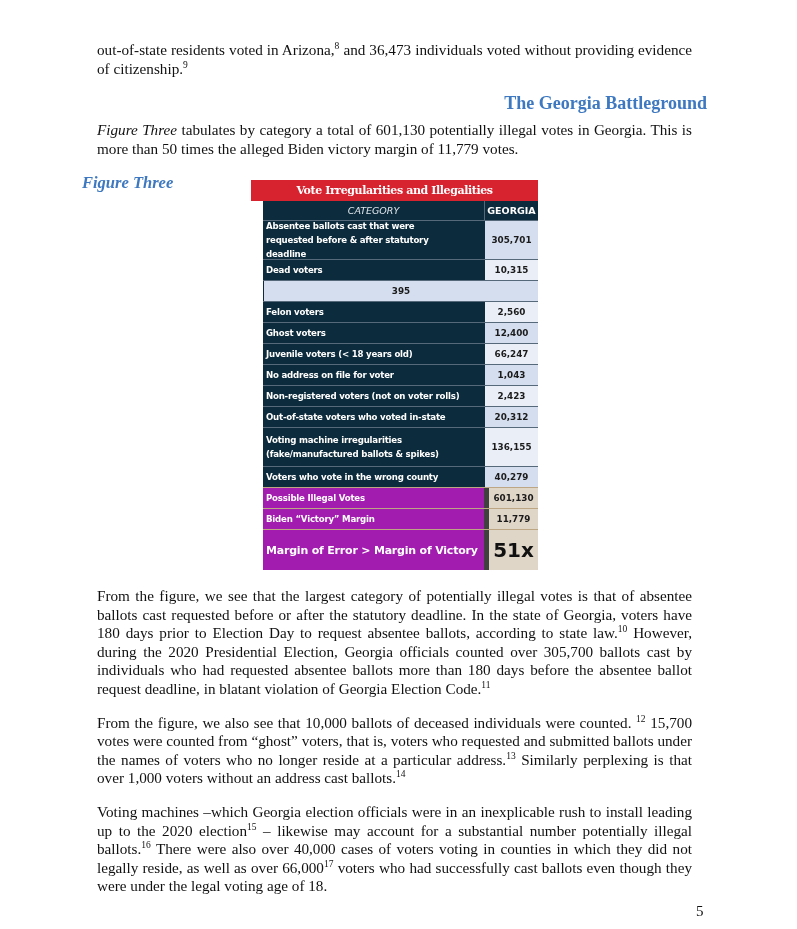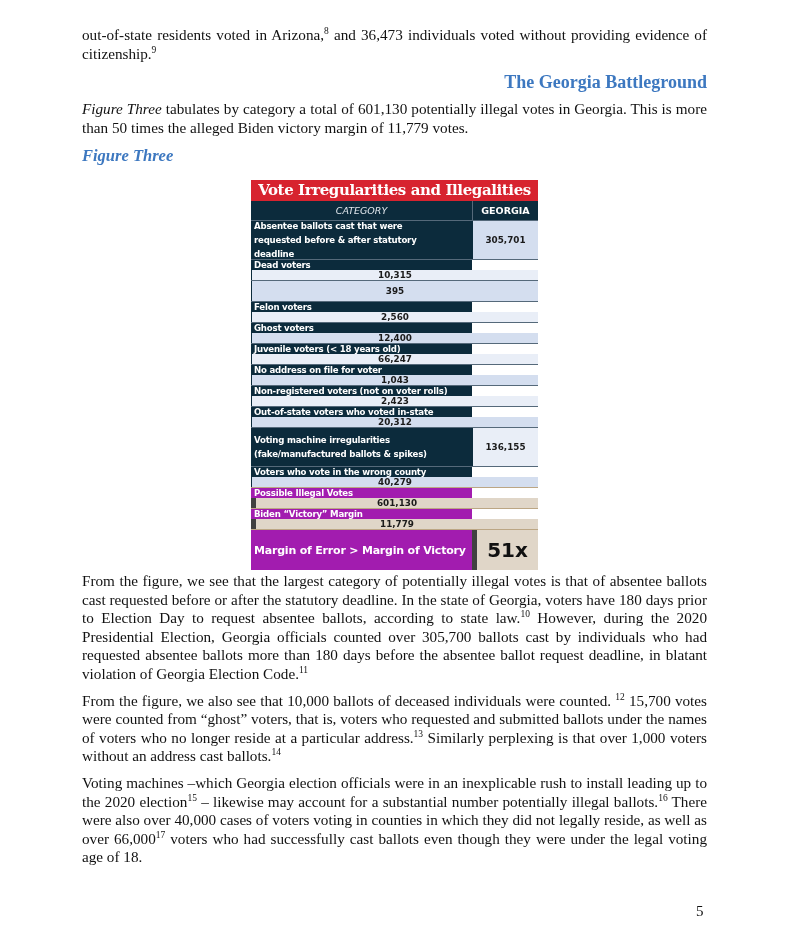--- a/index.html
+++ b/index.html
@@ -1,53 +1,53 @@
 <!DOCTYPE html>
 <html><head>
   <meta charset="utf-8">
   <style>
     html, body { margin: 0; padding: 0; background: #ffffff; }
     body { width: 797px; height: 929px; position: relative; overflow: hidden; }
     .page {
       position: absolute; left: 82px; top: 26px; width: 625px;
       font-family: "Liberation Serif", serif; font-size: 15.2px; line-height: 18.6px; color: #111;
     }
-    .para { margin: 0; text-align: justify; }
+    .para { margin: 15px; text-align: justify; }
     .para sup { font-size: 9.5px; line-height: 0; vertical-align: 6px; }
     .heading {
       margin: 9px 0 0 0; font-size: 18px; line-height: 20px; color: #3d78c0;
       font-family: "Liberation Serif", serif;
       text-align: right;
     }
     .intro { margin-top: 8px; }
     .fig-title {
       margin: 9px 0 0 0; font-style: italic; font-weight: bold; color: #3d78c0;
       font-size: 16.5px; line-height: 20px;
     }
     .table-wrap {
       position: absolute; left: 251px; top: 180px; width: 287px;
       font-family: "DejaVu Sans", sans-serif;
     }
     .tbl-title {
       background: #d7232f; color: #fff; height: 21px; line-height: 21px; text-align: center;
-      font-family: "DejaVu Serif", serif; font-weight: bold; font-size: 15px; letter-spacing: -0.4px;
+      font-family: "DejaVu Serif", serif; font-weight: bold; font-size: 11px; letter-spacing: -0.4px;
     }
-    .tbl-row { display: flex; border-top: 1px solid #55697a; }
+    .tbl-row { display: flex; border-top: 1px solid #55697a; margin-left: 12px; }
     .tbl-row .cat {
       width: 221px; background: #0c2b3c; color: #fff; font-weight: bold; font-size: 8.6px;
       padding: 0 0 0 3px; box-sizing: border-box; display: flex; align-items: center; letter-spacing: -0.2px;
     }
     .tbl-row .val {
       flex: 1; color: #1b1b1b; font-weight: bold; font-size: 8.8px; text-align: center;
       display: flex; align-items: center; justify-content: center; border-left: 1px solid #0c2b3c;
     }
     .hdr { border-top: none; height: 19px; }
     .hdr .cat { justify-content: center; font-weight: normal; font-style: italic; font-size: 9.5px; color: #dfe6ec; padding: 0; letter-spacing: 0; }
     .hdr .val { background: #0c2b3c; color: #fff; font-size: 9.5px; border-left: 1px solid #55697a; }
-    .r1 { height: 20px; flex-direction: column; }
+    .r1 { height: 20px; }
     .r2 { height: 38px; }
     .light { background: #e9eef7; }
     .mid { background: #d4deef; }
     .gold .cat { background: #a21caf; color: #fff; }
     .gold .val { background: #e0d6c8; border-left: 5px solid #404040; }
     .gold { border-top: 1px solid #bca684; }
     .big { height: 40px; }
     .big .cat { font-size: 11px; }
     .big .val { font-size: 20px; color: #111; }
     .after { position: absolute; left: 82px; top: 572px; width: 625px;

